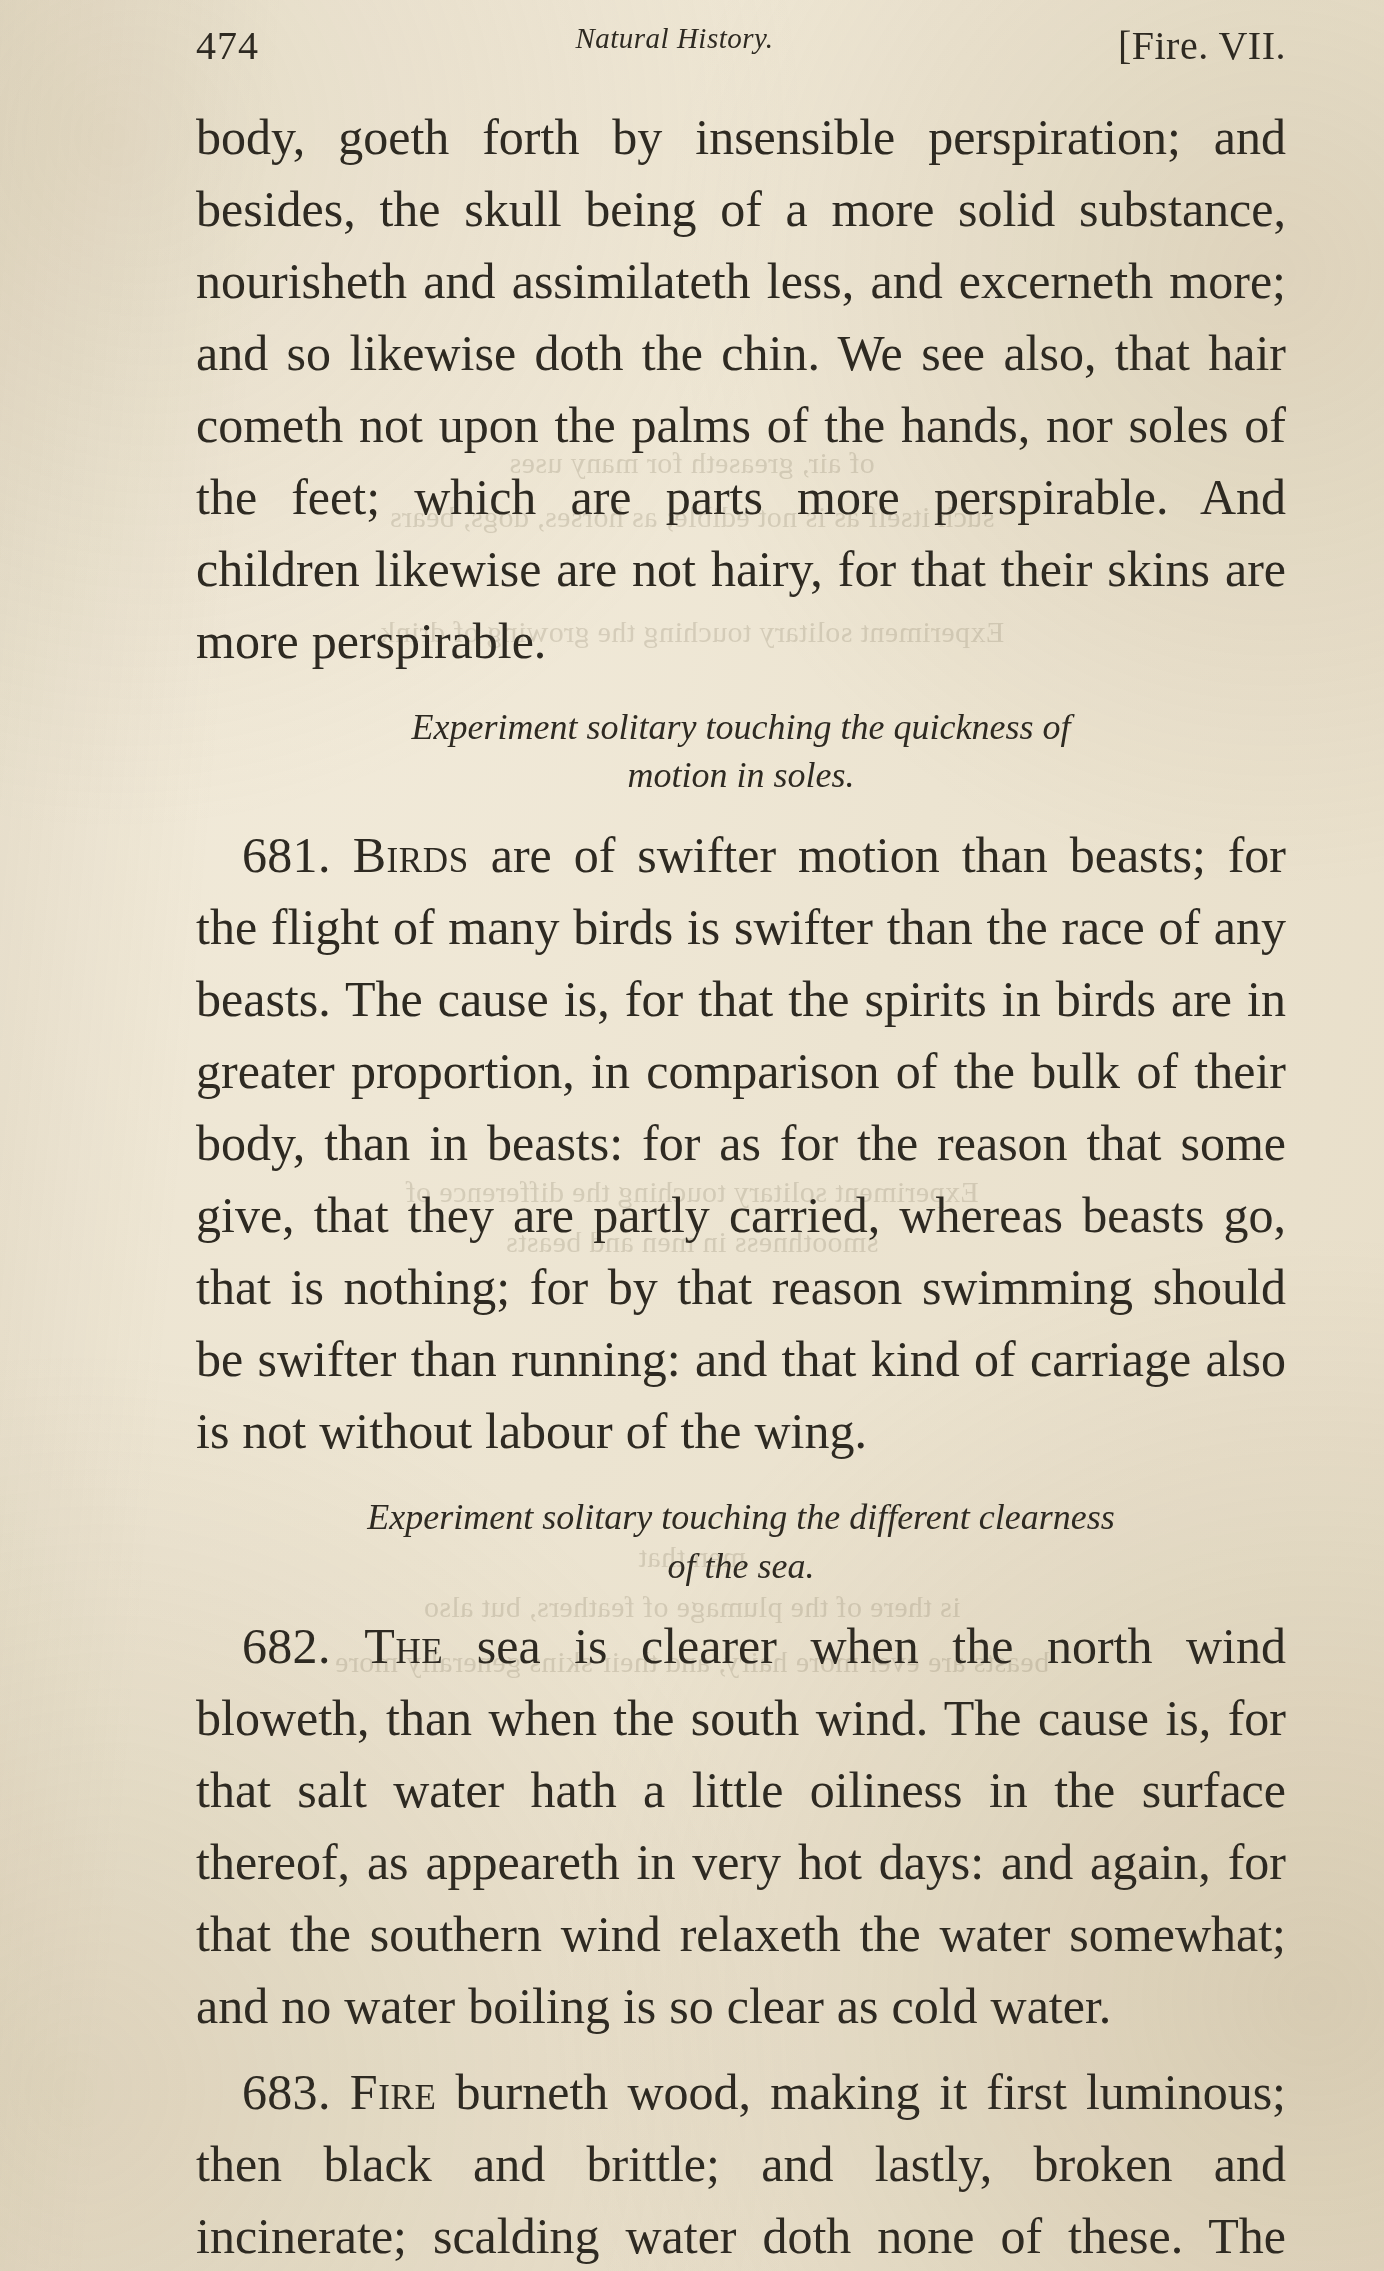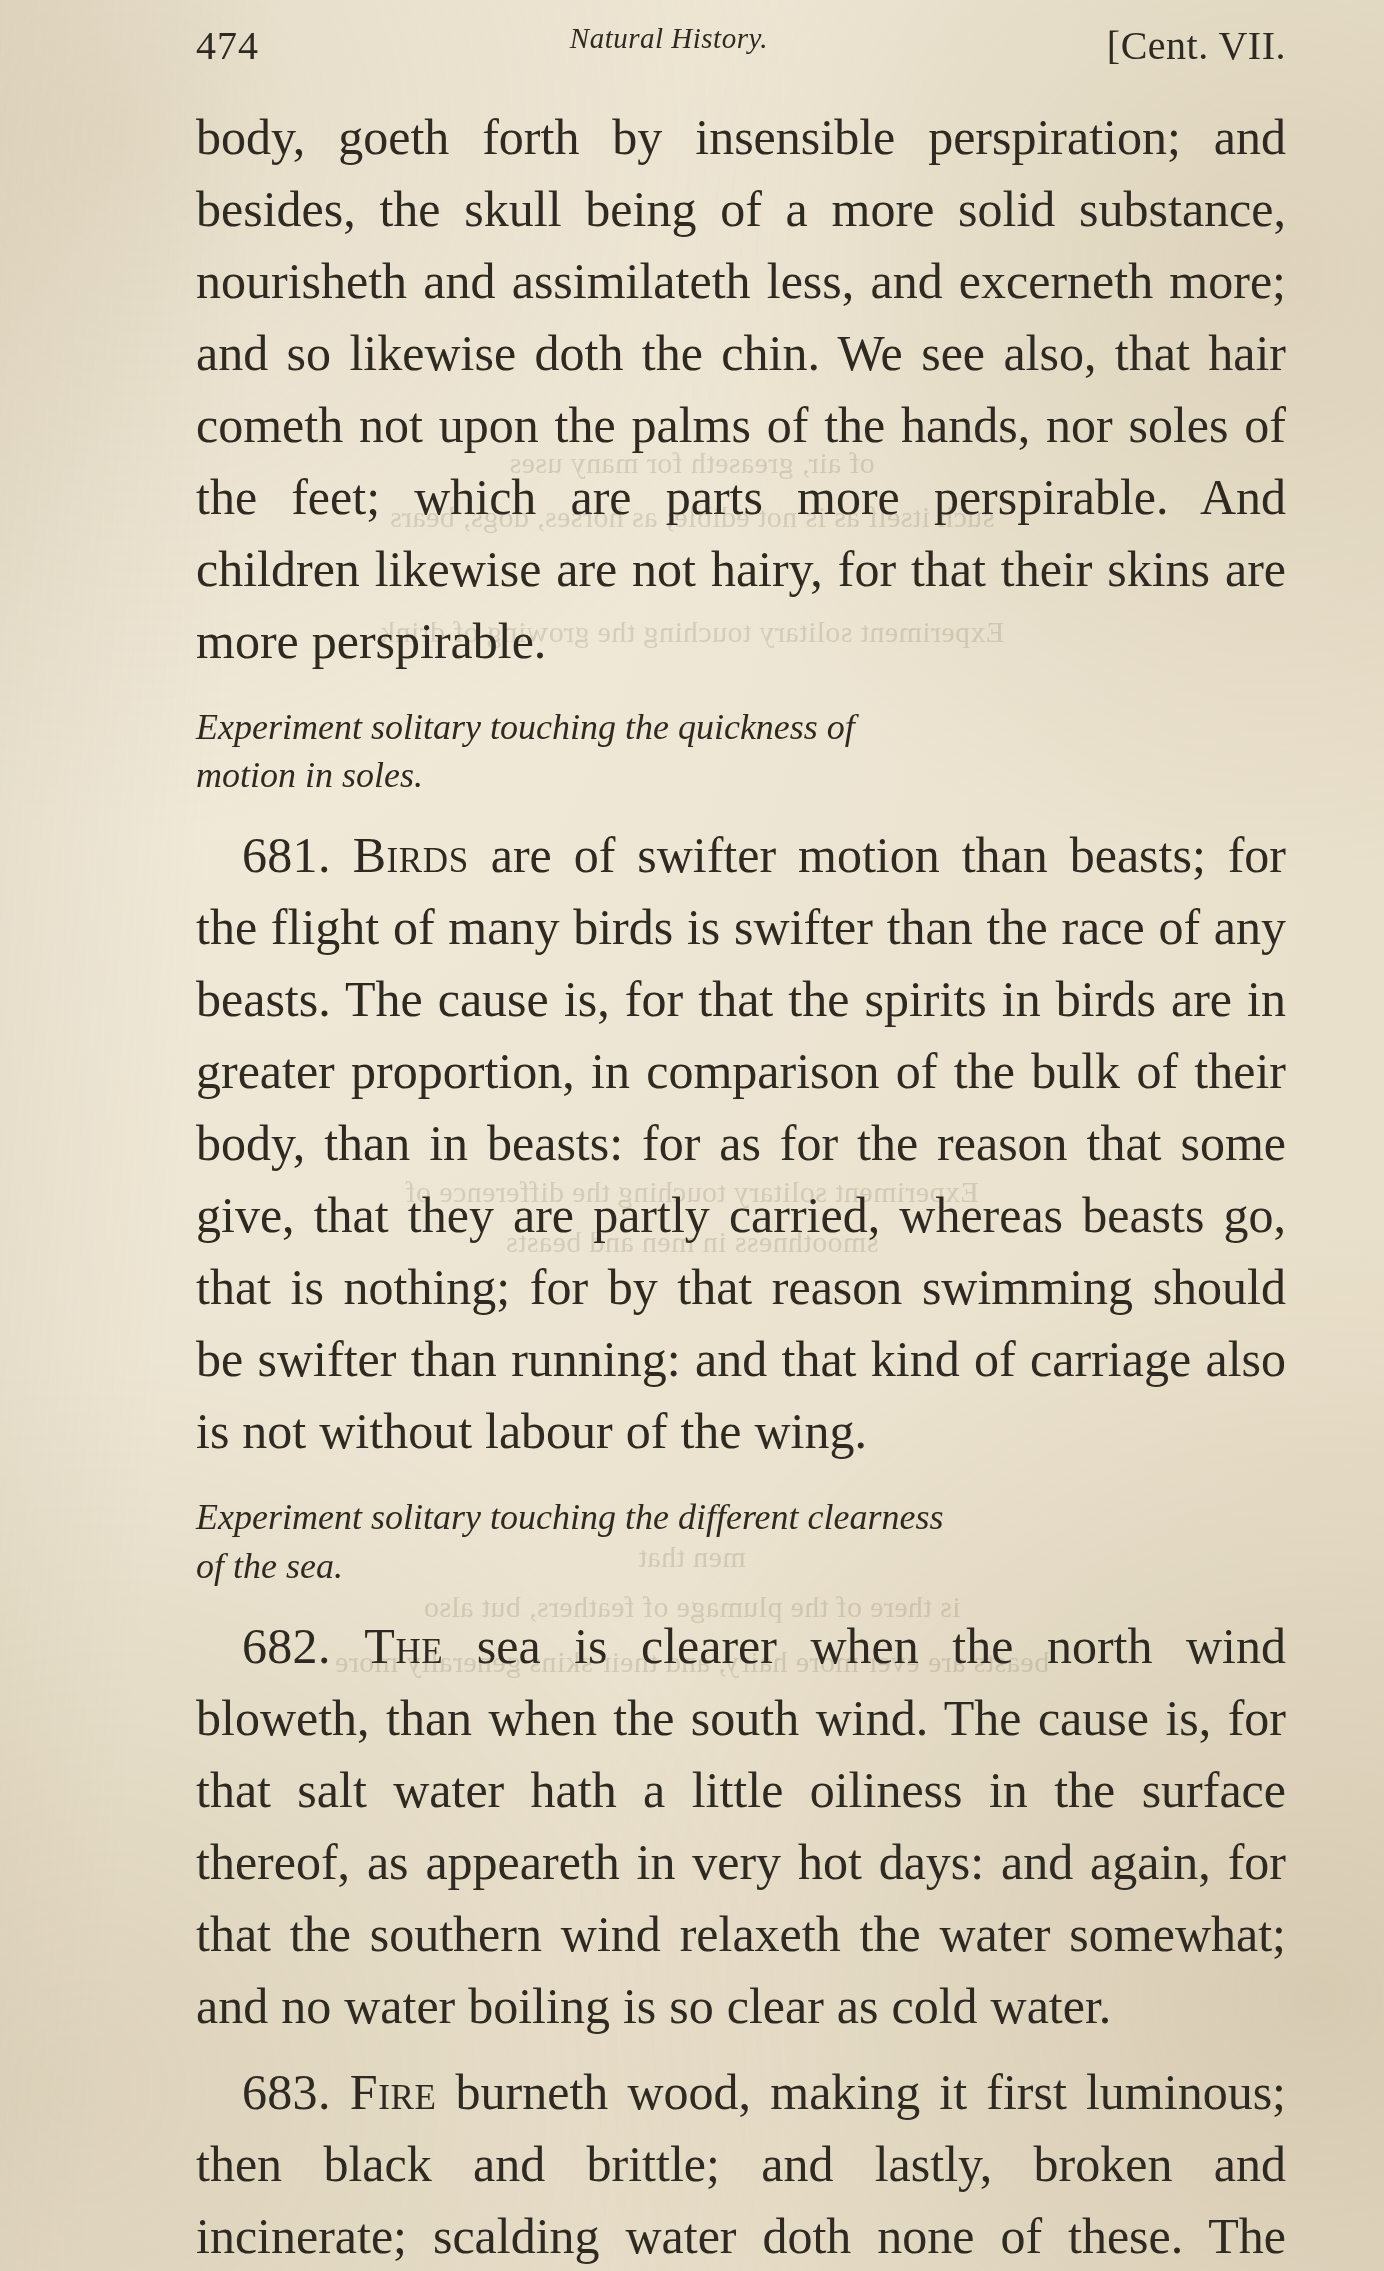--- a/index.html
+++ b/index.html
@@ -84,21 +84,21 @@
     line-height: 1.44;
     margin: 0 0 14px 0;
     text-align: justify;
     text-align-last: left;
     word-spacing: 0.5px;
   }
   .head-exp {
     font-style: italic;
     font-size: 36px;
     line-height: 1.34;
-    text-align: left;
+    text-align: center;
     margin: 26px 0 20px 0;
   }
   .sc {
     font-variant: small-caps;
     letter-spacing: 0.6px;
   }
   .num {
     letter-spacing: 0.3px;
   }
   .indent {
@@ -118,21 +118,21 @@
   <div class="bleed" style="top:1225px;">smoothness in men and beasts</div>
   <div class="bleed" style="top:1540px;">men that</div>
   <div class="bleed" style="top:1590px;">is there of the plumage of feathers, but also</div>
   <div class="bleed" style="top:1645px;">beasts are ever more hairy, and their skins generally more</div>
 
   <div class="content">
 
     <div class="running-head">
       <span class="folio">474</span>
       <span class="title">Natural History.</span>
-      <span class="cent">[Cent. VII.</span>
+      <span class="cent">[Fire. VII.</span>
     </div>
 
     <p class="body">
       <span>body, goeth forth by insensible perspiration; and besides, the skull being of a more solid substance, nourisheth and assimilateth less, and excerneth more; and so likewise doth the chin.   We see also, that hair cometh not upon the palms of the hands, nor soles of the feet; which are parts more perspirable.  And children likewise are not hairy, for that their skins are more perspirable.</span>
     </p>
 
     <div class="head-exp">
       <span>Experiment solitary touching the quickness of</span><br>
       <span>motion in soles.</span>
     </div>

